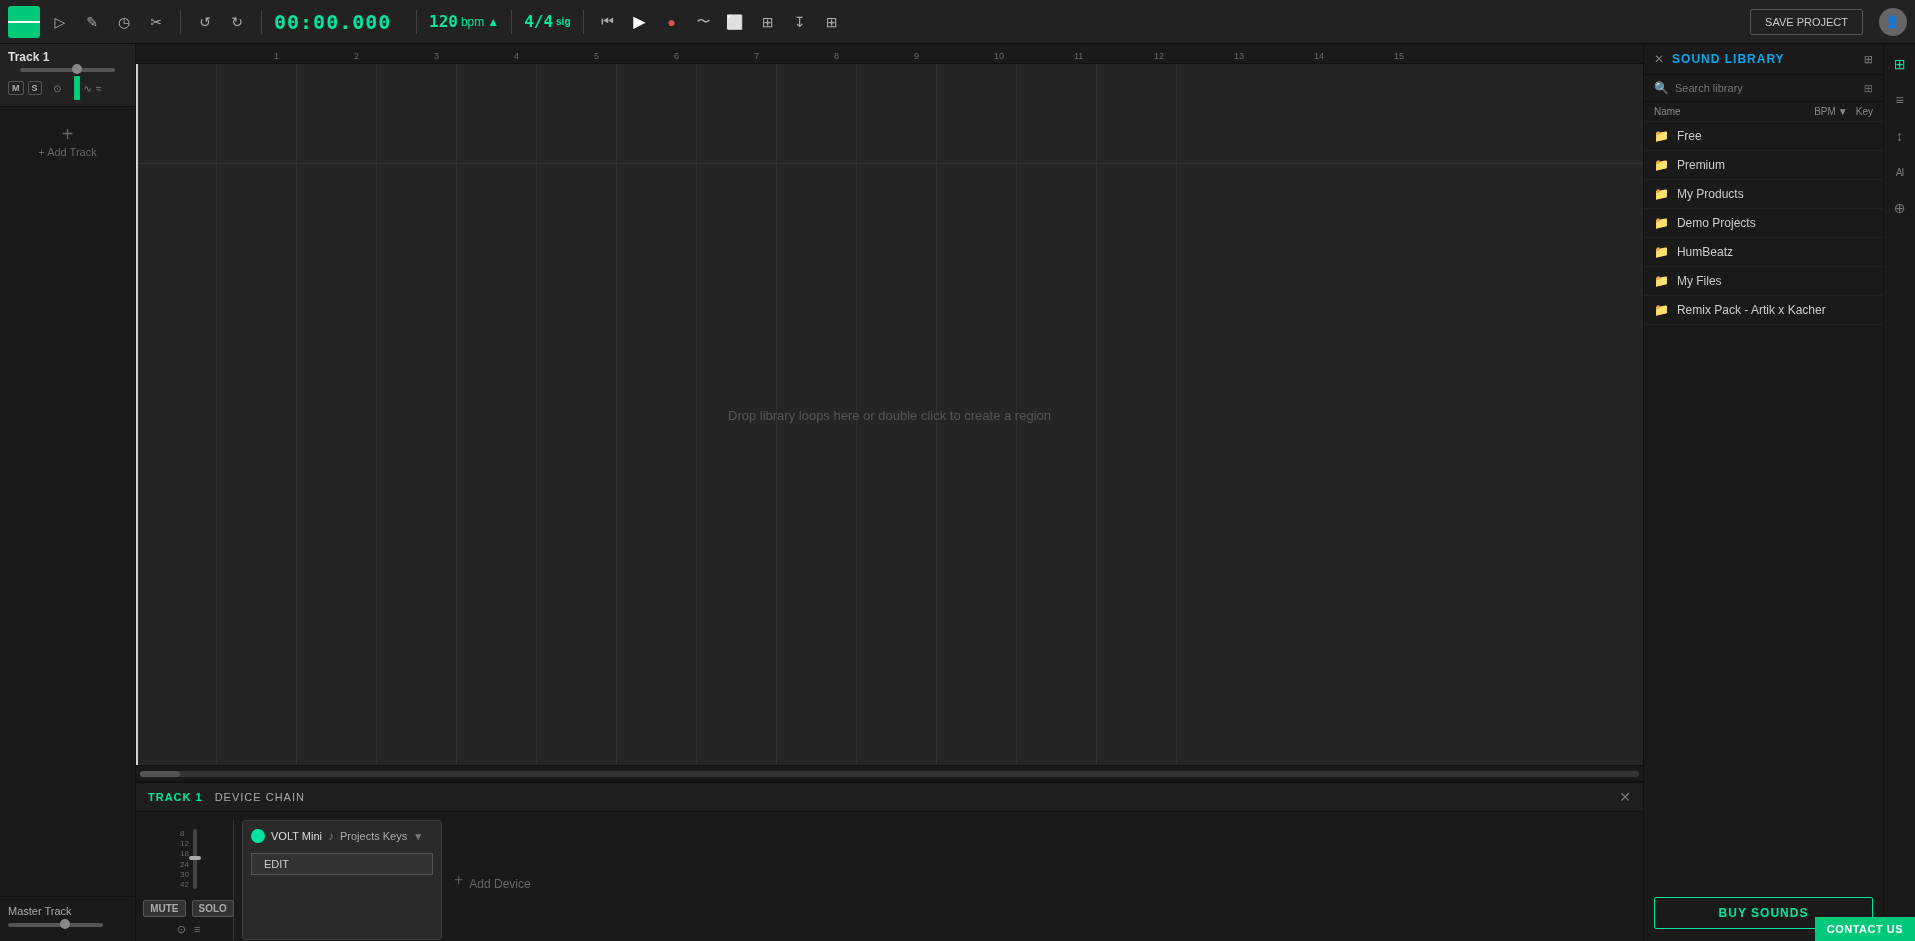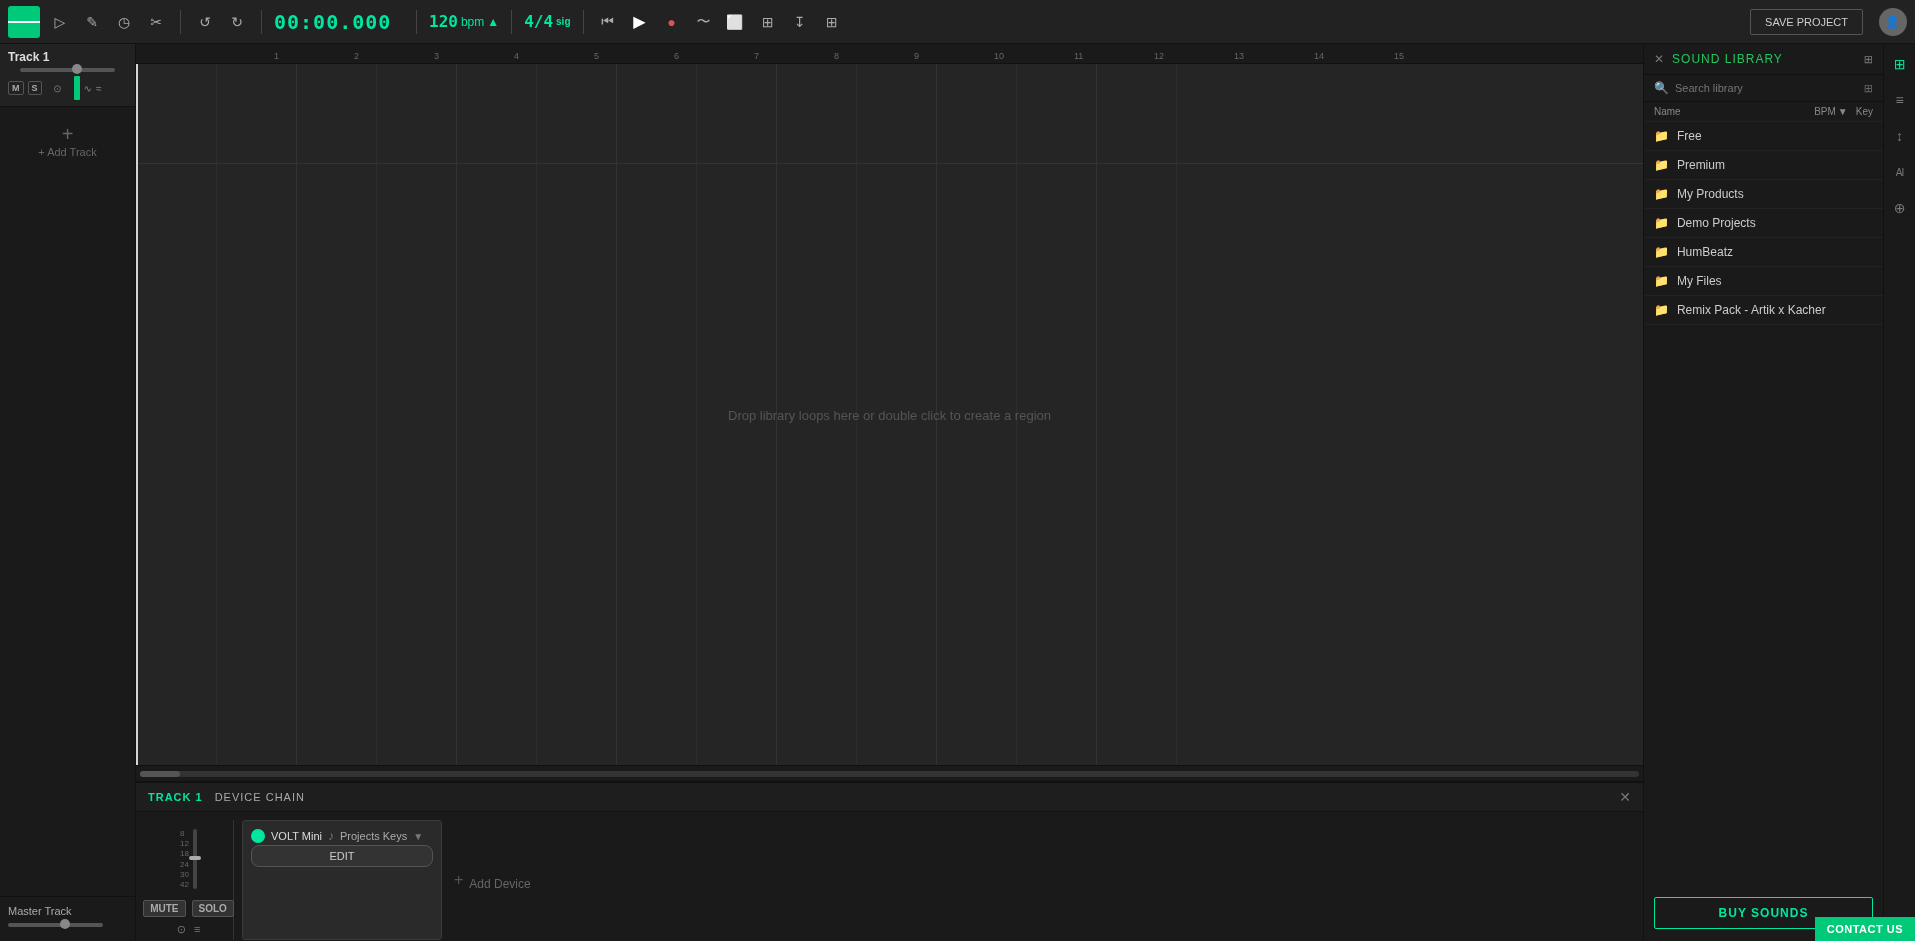--- a/index.html
+++ b/index.html
@@ -88,36 +88,36 @@
     .vol-slider-container { display: flex; align-items: center; gap: 4px; height: 70px; }
     .vol-slider-track { width: 4px; height: 60px; background: #444; border-radius: 2px; position: relative; cursor: pointer; }
     .vol-slider-thumb { position: absolute; left: -4px; top: 45%; width: 12px; height: 4px; background: #aaa; border-radius: 2px; }
     .db-labels { display: flex; flex-direction: column; justify-content: space-between; height: 60px; font-size: 8px; color: #666; }
     .mute-solo-row { display: flex; gap: 6px; margin-top: 6px; }
     .mute-btn, .solo-btn { padding: 2px 6px; background: #333; border: 1px solid #555; color: #aaa; font-size: 10px; font-weight: bold; cursor: pointer; border-radius: 2px; }
     .bottom-icons { display: flex; gap: 8px; margin-top: 6px; color: #777; }
     
     
     #device-area { display: flex; gap: 8px; }
-    .device-card { background: #2a2a2a; border: 1px solid #3a3a3a; border-radius: 3px; padding: 8px; min-width: 200px; display: flex; flex-direction: column; gap: 2px; }
+    .device-card { background: #2a2a2a; border: 1px solid #3a3a3a; border-radius: 3px; padding: 8px; min-width: 200px; display: flex; flex-direction: column; gap: 10px; }
     .device-card-header { display: flex; align-items: center; gap: 6px; }
     .device-power { width: 14px; height: 14px; border-radius: 50%; border: 2px solid #00e5a0; cursor: pointer; display: flex; align-items: center; justify-content: center; }
     .device-power.on { background: #00e5a0; }
     .device-name { font-size: 11px; color: #ddd; }
     .device-preset { font-size: 11px; color: #aaa; display: flex; align-items: center; gap: 4px; }
-    .edit-btn { padding: 4px 12px; background: #333; border: 1px solid #555; color: #ccc; font-size: 11px; cursor: pointer; border-radius: 8px; text-align: center; }
+    .edit-btn { padding: 4px 12px; background: #333; border: 1px solid #555; color: #ccc; font-size: 11px; cursor: pointer; border-radius: 0; }
     
     
     .add-device { display: flex; align-items: center; gap: 6px; color: #666; cursor: pointer; padding: 4px; }
 
     
     #library-panel { width: 240px; background: #1a1a1a; border-left: 1px solid #111; display: flex; flex-direction: column; }
     #library-header { display: flex; align-items: center; padding: 8px 10px; border-bottom: 1px solid #111; gap: 8px; }
     .lib-close { color: #777; cursor: pointer; font-size: 12px; }
-    .lib-title { color: #22c55e; font-size: 12px; font-weight: normal; letter-spacing: 1px; flex: 1; }
+    .lib-title { color: #0ea5e9; font-size: 12px; font-weight: bold; letter-spacing: 1px; flex: 1; }
     .lib-settings { color: #777; cursor: pointer; }
     
     #library-search { padding: 6px 10px; border-bottom: 1px solid #111; display: flex; align-items: center; gap: 6px; }
     .lib-search-icon { color: #666; font-size: 12px; }
     .lib-search-input { flex: 1; background: transparent; border: none; color: #ccc; font-size: 11px; outline: none; }
     .lib-filter-icon { color: #666; cursor: pointer; }
     
     #library-columns { display: flex; padding: 4px 10px; border-bottom: 1px solid #222; }
     .lib-col-name { flex: 1; color: #888; font-size: 10px; }
     .lib-col-bpm { color: #888; font-size: 10px; margin-right: 8px; display: flex; align-items: center; gap: 2px; }

